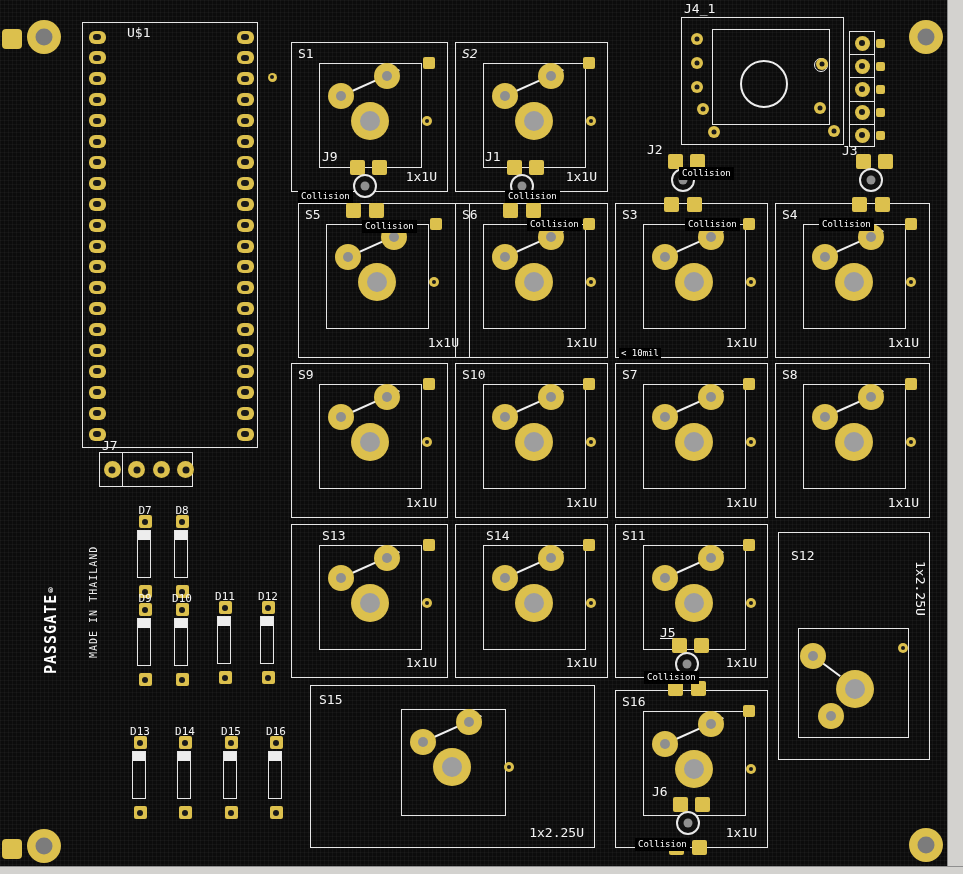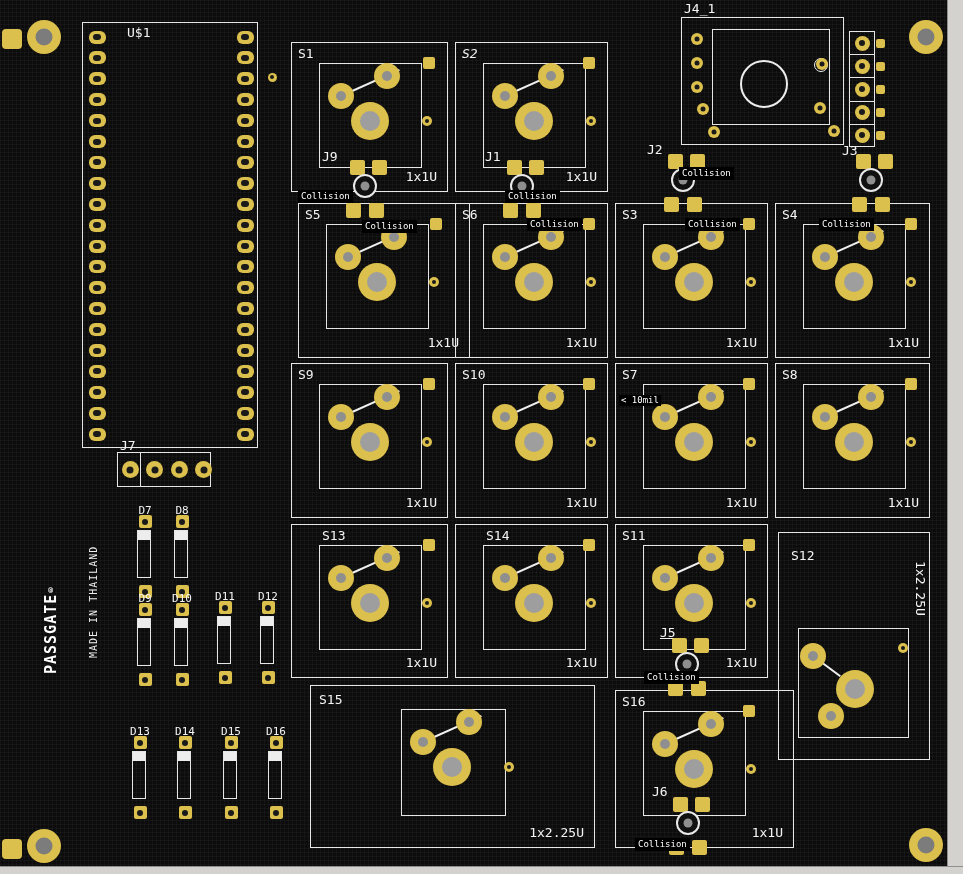--- a/index.html
+++ b/index.html
@@ -168,21 +168,21 @@
           <div class="abs pad" style="left: 153.5px; top: 383.7px; width: 17px; height: 13px; border-radius: 6px;">
             <div class="abs hole" style="width: 8px; height: 6px; background: rgb(26, 26, 26); border-radius: 3px;"></div>
           </div>
           <div class="abs pad" style="left: 5.5px; top: 404.6px; width: 17px; height: 13px; border-radius: 6px;">
             <div class="abs hole" style="width: 8px; height: 6px; background: rgb(26, 26, 26); border-radius: 3px;"></div>
           </div>
           <div class="abs pad" style="left: 153.5px; top: 404.6px; width: 17px; height: 13px; border-radius: 6px;">
             <div class="abs hole" style="width: 8px; height: 6px; background: rgb(26, 26, 26); border-radius: 3px;"></div>
           </div>
         </div>
-        <div class="abs silkbox" style="left: 117px; top: 452px; width: 94px; height: 35px;">
+        <div class="abs silkbox" style="left: 99px; top: 452px; width: 94px; height: 35px;">
           <div class="abs slabel" style="left: 2px; top: -14px;">J7</div>
           <div class="abs" style="left: 22px; top: 0px; width: 0px; height: 33px; border-left: 1px solid rgb(230, 230, 230);"></div>
           <div class="abs pad" style="left: 3.5px; top: 8px; width: 17px; height: 17px;">
             <div class="abs hole" style="width: 7px; height: 7px; background: rgb(26, 26, 26);"></div>
           </div>
           <div class="abs pad" style="left: 28.1px; top: 8px; width: 17px; height: 17px;">
             <div class="abs hole" style="width: 7px; height: 7px; background: rgb(26, 26, 26);"></div>
           </div>
           <div class="abs pad" style="left: 52.7px; top: 8px; width: 17px; height: 17px;">
             <div class="abs hole" style="width: 7px; height: 7px; background: rgb(26, 26, 26);"></div>
@@ -525,21 +525,21 @@
             <div class="abs hole" style="width: 10px; height: 10px; background: rgb(143, 143, 143);"></div>
           </div>
           <div class="abs pad" style="left: 122px; top: 62px; width: 38px; height: 38px;">
             <div class="abs hole" style="width: 20px; height: 20px; background: rgb(158, 158, 158);"></div>
           </div>
           <div class="abs pad" style="left: 193px; top: 76px; width: 10px; height: 10px;">
             <div class="abs hole" style="width: 4px; height: 4px; background: rgb(26, 26, 26);"></div>
           </div>
           <div class="abs slabel" style="right: 10px; bottom: 7px;">1x2.25U</div>
         </div>
-        <div class="abs silkbox" style="left: 615px; top: 690px; width: 179px; height: 158px;">
+        <div class="abs silkbox" style="left: 615px; top: 690px; width: 153px; height: 158px;">
           <div class="abs slabel" style="left: 6px; top: 4px;">S16</div>
           <div class="abs silkbox" style="left: 27px; top: 20px; width: 103px; height: 105px;"></div>
           <div class="abs" style="left: 49px; top: 52px; width: 63.561px; height: 2px; background: rgb(240, 240, 240); transform: rotate(-24.1455deg); transform-origin: 0px 50%;"></div>
           <div class="abs pad" style="left: 36px; top: 40px; width: 26px; height: 26px;">
             <div class="abs hole" style="width: 10px; height: 10px; background: rgb(143, 143, 143);"></div>
           </div>
           <div class="abs pad" style="left: 82px; top: 20px; width: 26px; height: 26px;">
             <div class="abs hole" style="width: 10px; height: 10px; background: rgb(143, 143, 143);"></div>
           </div>
           <div class="abs pad" style="left: 59px; top: 59px; width: 38px; height: 38px;">
@@ -733,18 +733,18 @@
         </div>
         <div class="abs collision" style="left: 298px; top: 190px;">Collision</div>
         <div class="abs collision" style="left: 362px; top: 220px;">Collision</div>
         <div class="abs collision" style="left: 505px; top: 190px;">Collision</div>
         <div class="abs collision" style="left: 527px; top: 218px;">Collision</div>
         <div class="abs collision" style="left: 679px; top: 167px;">Collision</div>
         <div class="abs collision" style="left: 685px; top: 218px;">Collision</div>
         <div class="abs collision" style="left: 819px; top: 218px;">Collision</div>
         <div class="abs collision" style="left: 644px; top: 671px;">Collision</div>
         <div class="abs collision" style="left: 635px; top: 838px;">Collision</div>
-        <div class="abs note" style="left: 619px; top: 348px; margin-top: 47px;">&lt; 10mil</div>
+        <div class="abs note" style="left: 619px; top: 348px;">&lt; 10mil</div>
       </div>
   </div>
   <div id="margin-right" class="margin"></div>
   <div id="margin-bottom" class="margin"></div>
 </div>
 
 </body></html>

